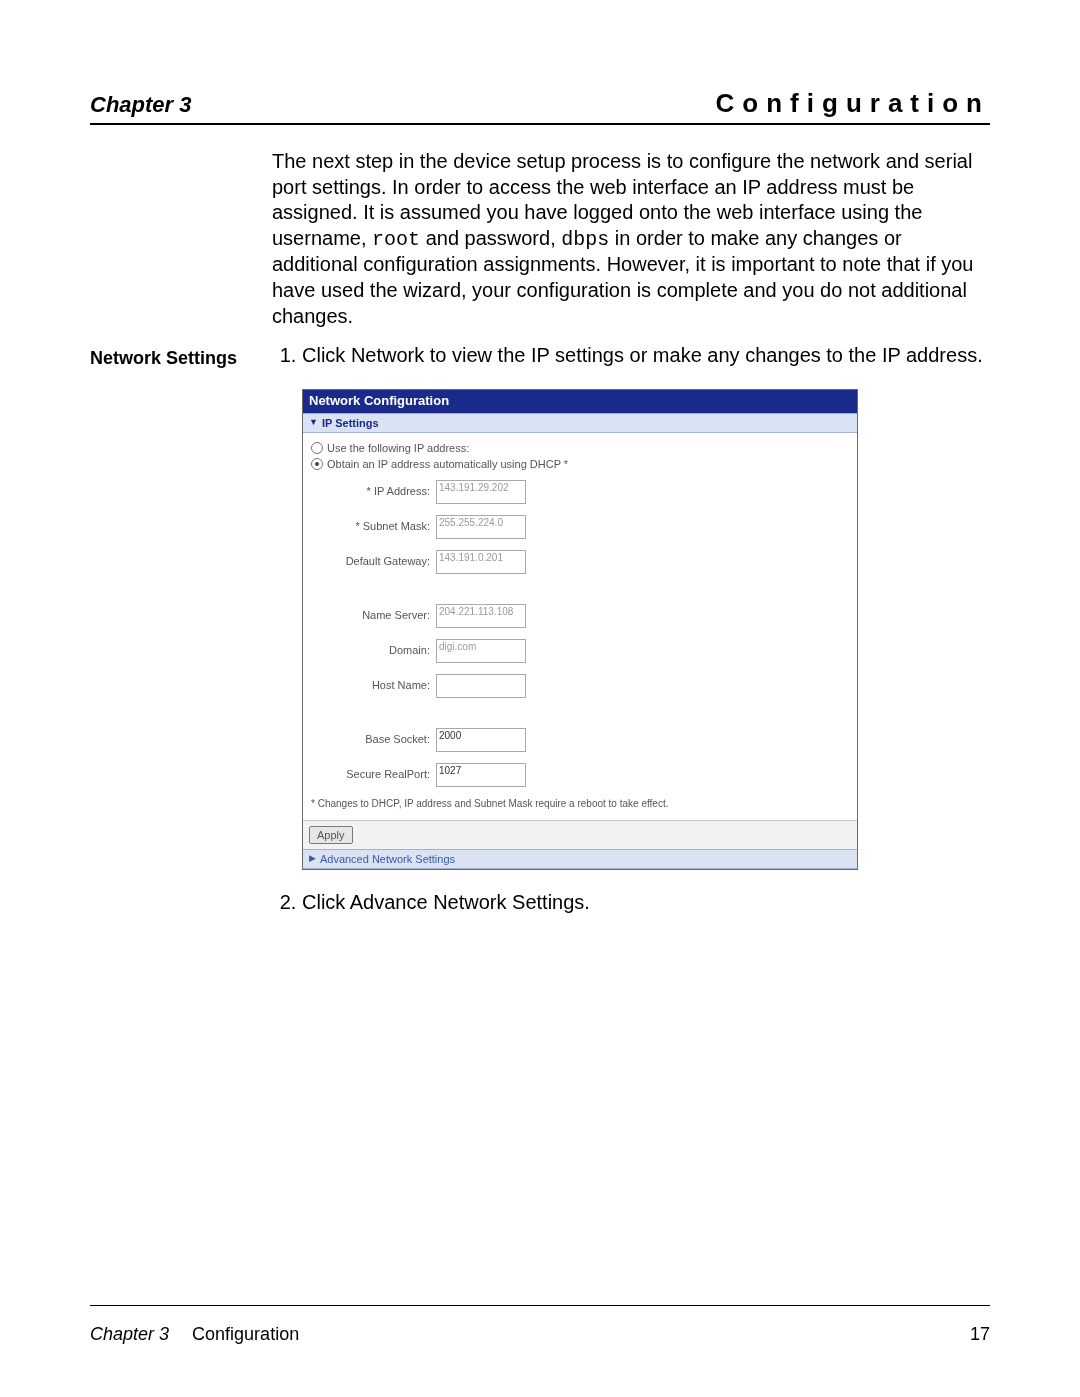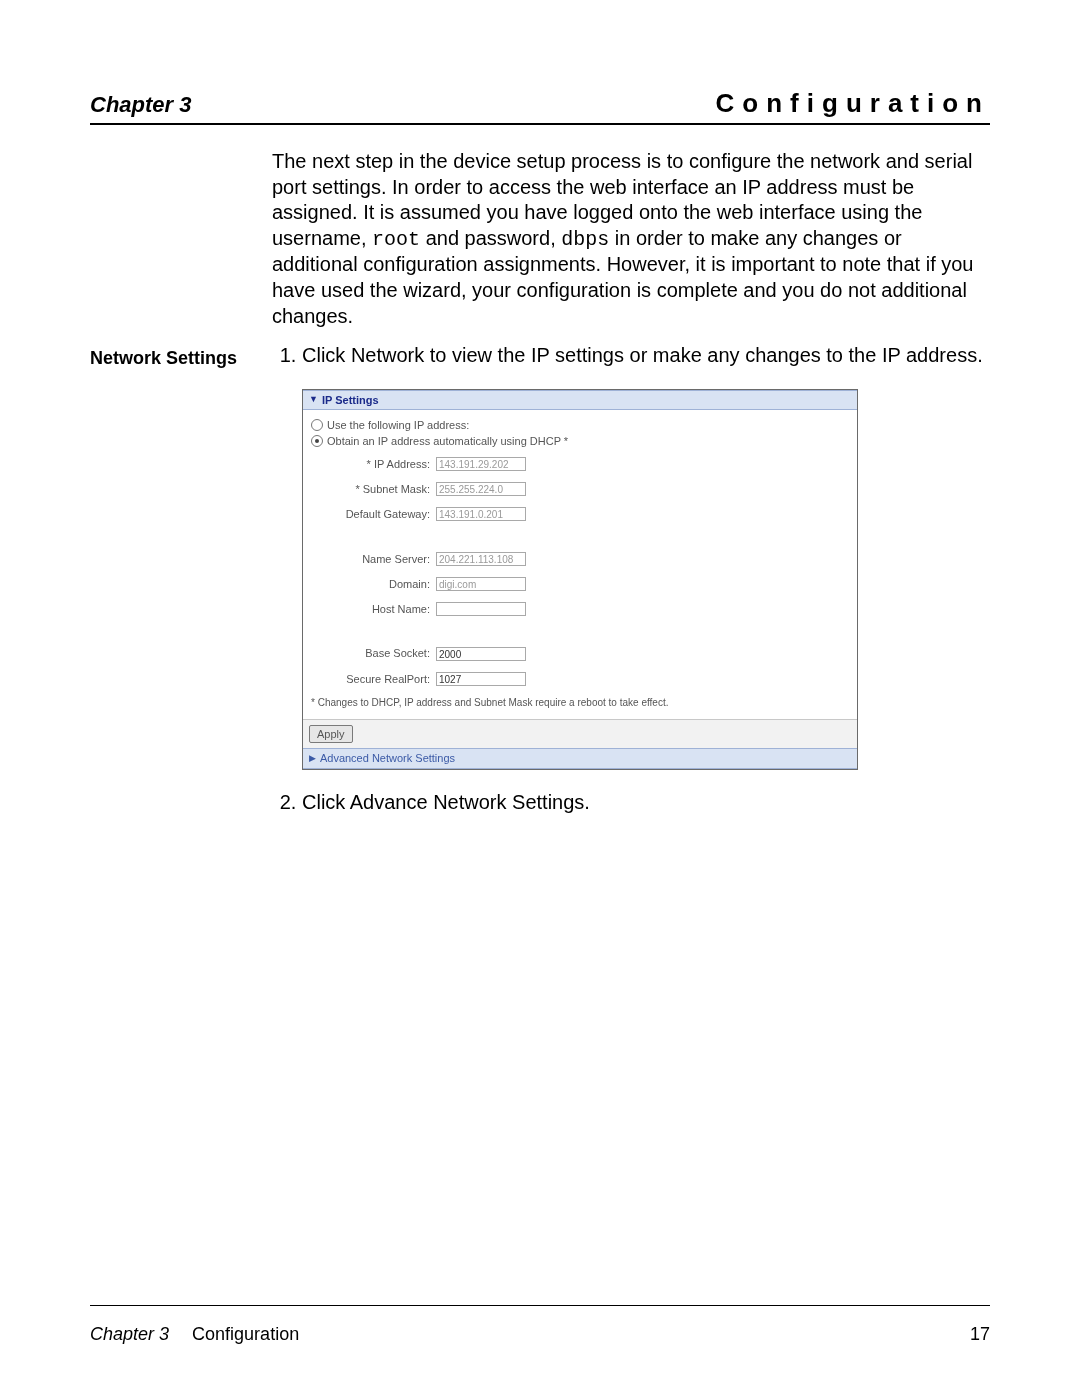--- a/index.html
+++ b/index.html
@@ -127,21 +127,21 @@
     row-gap: 11px;
     align-items: center;
   }
   .fields .lab {
     text-align: right;
     padding-right: 6px;
     font-size: 11px;
   }
   .fields .inp {
     border: 1px solid #a9a9a9;
-    height: 14px;
+    height: 24px;
     box-sizing: border-box;
     padding: 0 2px;
     font-size: 10px;
     color: #9a9a9a;
     background: #fff;
   }
   .fields .inp.editable {
     color: #333;
   }
   .spacer-row {
@@ -205,20 +205,21 @@
     </p>
 
     <div class="side-label">Network Settings</div>
     <div>
       <ol class="steps">
         <li>
           <span>Click Network to view the IP settings or make any changes to the IP address.</span>
 
           
           <div class="ui-panel">
+            <div class="ui-titlebar">Network Configuration</div>
 
             <div class="ui-section-head">
               <span class="tri">▼</span>
               <span>IP Settings</span>
             </div>
 
             <div class="ui-body">
               <div class="radio-row">
                 <span class="radio-outer"></span>
                 <span>Use the following IP address:</span>

